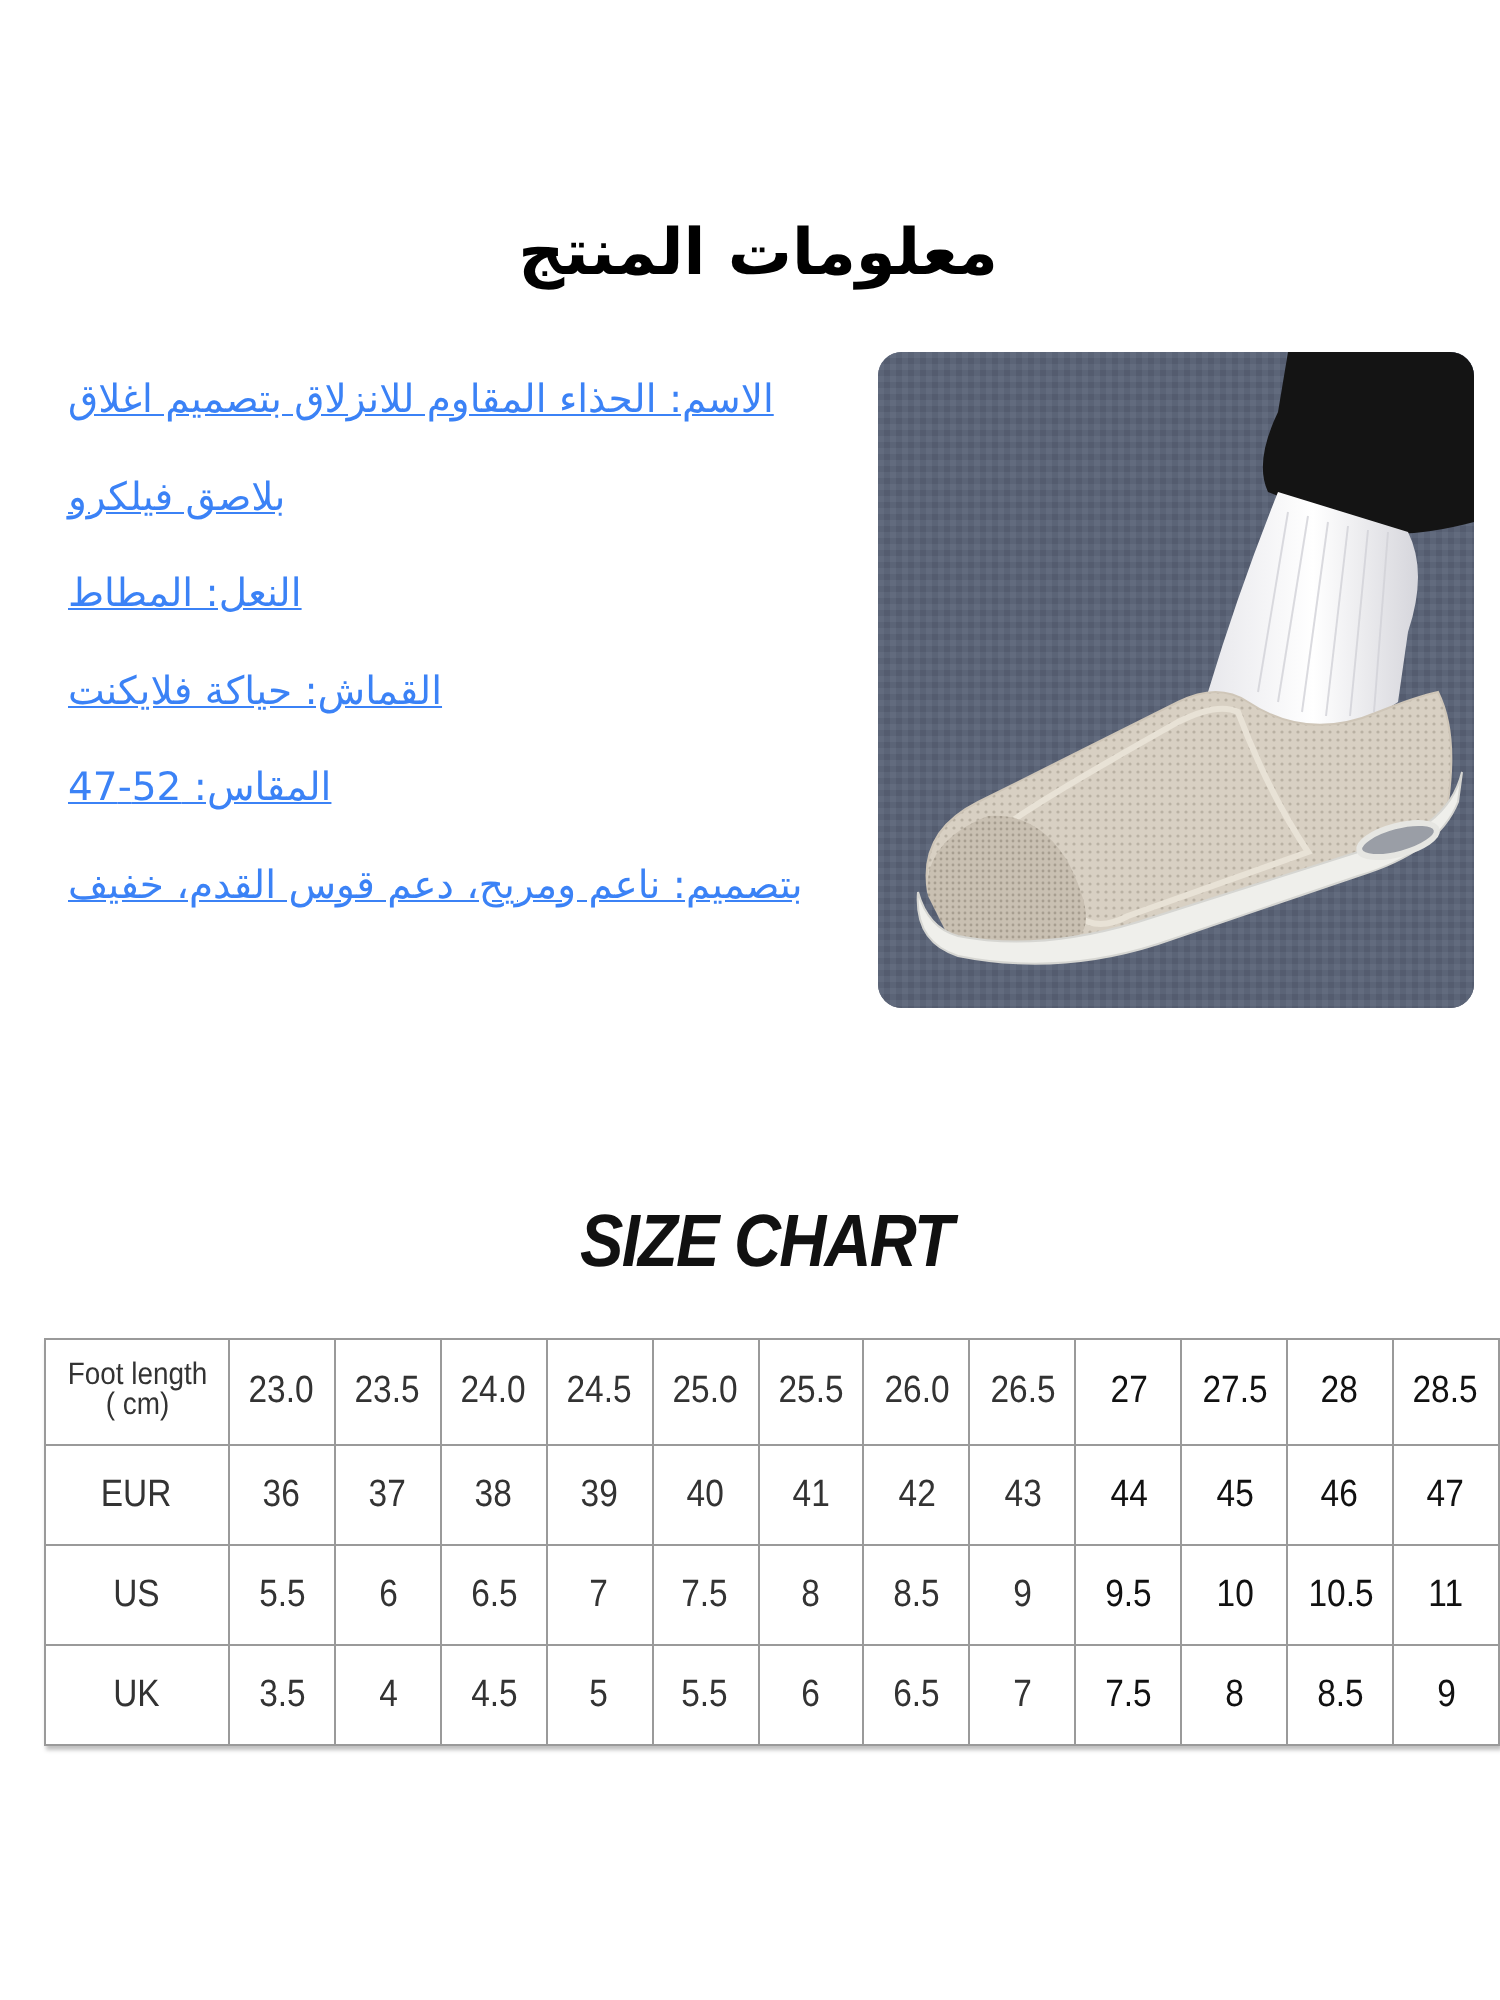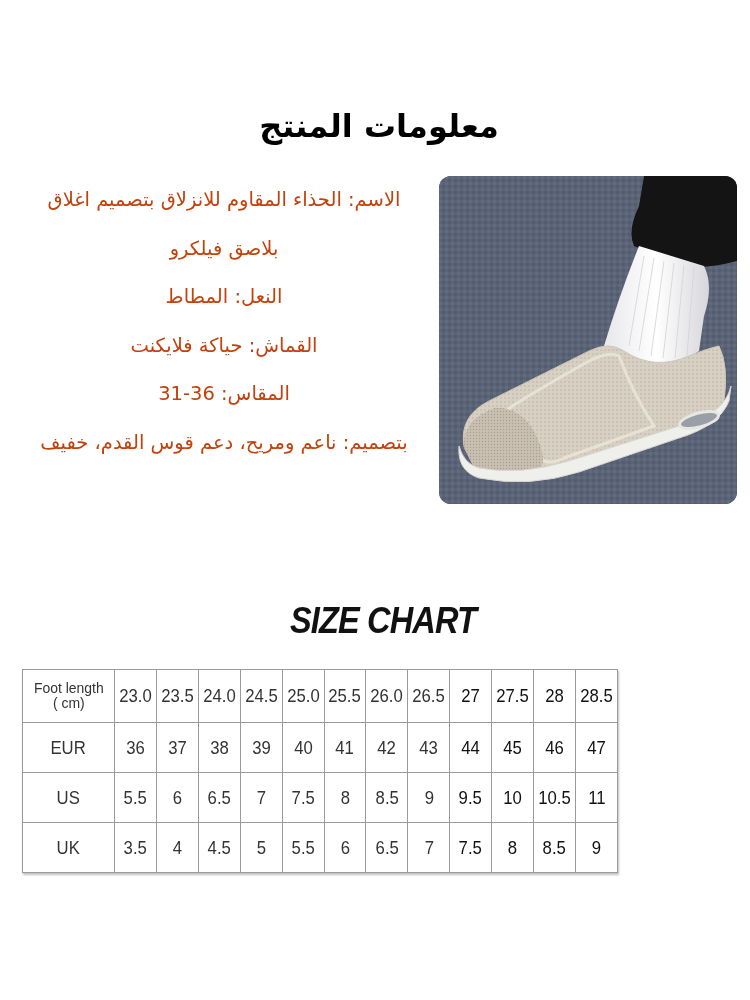--- a/index.html
+++ b/index.html
@@ -26,25 +26,26 @@
       line-height: 44px;
       color: #000;
       direction: rtl;
     }
     .info-list {
       position: absolute;
       right: 336px;
       top: 176px;
       width: 380px;
       direction: rtl;
-      text-align: center;
+      text-align: left;
       font-family: "DejaVu Sans", sans-serif;
       font-size: 19.5px;
       line-height: 48.5px;
-      color: #c2410c;
+      color: #3b82f6;
+      text-decoration: underline;
     }
     .info-item { display: block; }
     .product-photo {
       position: absolute;
       left: 439px;
       top: 176px;
       width: 298px;
       height: 328px;
       border-radius: 12px;
       overflow: hidden;
@@ -64,21 +65,21 @@
       font-size: 37px;
       letter-spacing: -1px;
       color: #111;
       transform: scaleX(0.88);
       transform-origin: center;
     }
     .size-table {
       position: absolute;
       left: 22px;
       top: 669px;
-      width: 596px;
+      width: 728px;
       border-collapse: collapse;
       table-layout: fixed;
       font-family: "Liberation Sans", sans-serif;
       color: #333;
       box-shadow: 1px 2px 2px rgba(0,0,0,0.25);
       border: 1.5px solid #888;
     }
     .size-table td {
       border: 1px solid #9a9a9a;
       text-align: center;
@@ -105,21 +106,21 @@
   </style>
 </head>
 <body>
 
 <div class="page-title">معلومات المنتج</div>
 
 <div class="info-list">
   <span class="info-item">الاسم: الحذاء المقاوم للانزلاق بتصميم اغلاق بلاصق فيلكرو</span>
   <span class="info-item">النعل: المطاط</span>
   <span class="info-item">القماش: حياكة فلايكنت</span>
-  <span class="info-item">المقاس: 36-31</span>
+  <span class="info-item">المقاس: 52-47</span>
   <span class="info-item">بتصميم: ناعم ومريح، دعم قوس القدم، خفيف</span>
 </div>
 
 <div class="product-photo">
   <svg viewBox="0 0 298 328" xmlns="http://www.w3.org/2000/svg">
     <defs>
       <pattern id="carpet" width="6" height="6" patternUnits="userSpaceOnUse">
         <rect width="6" height="6" fill="#5b6477"></rect>
         <rect x="0" y="0" width="3" height="3" fill="#626b7e"></rect>
         <rect x="3" y="3" width="3" height="3" fill="#545c6f"></rect>

